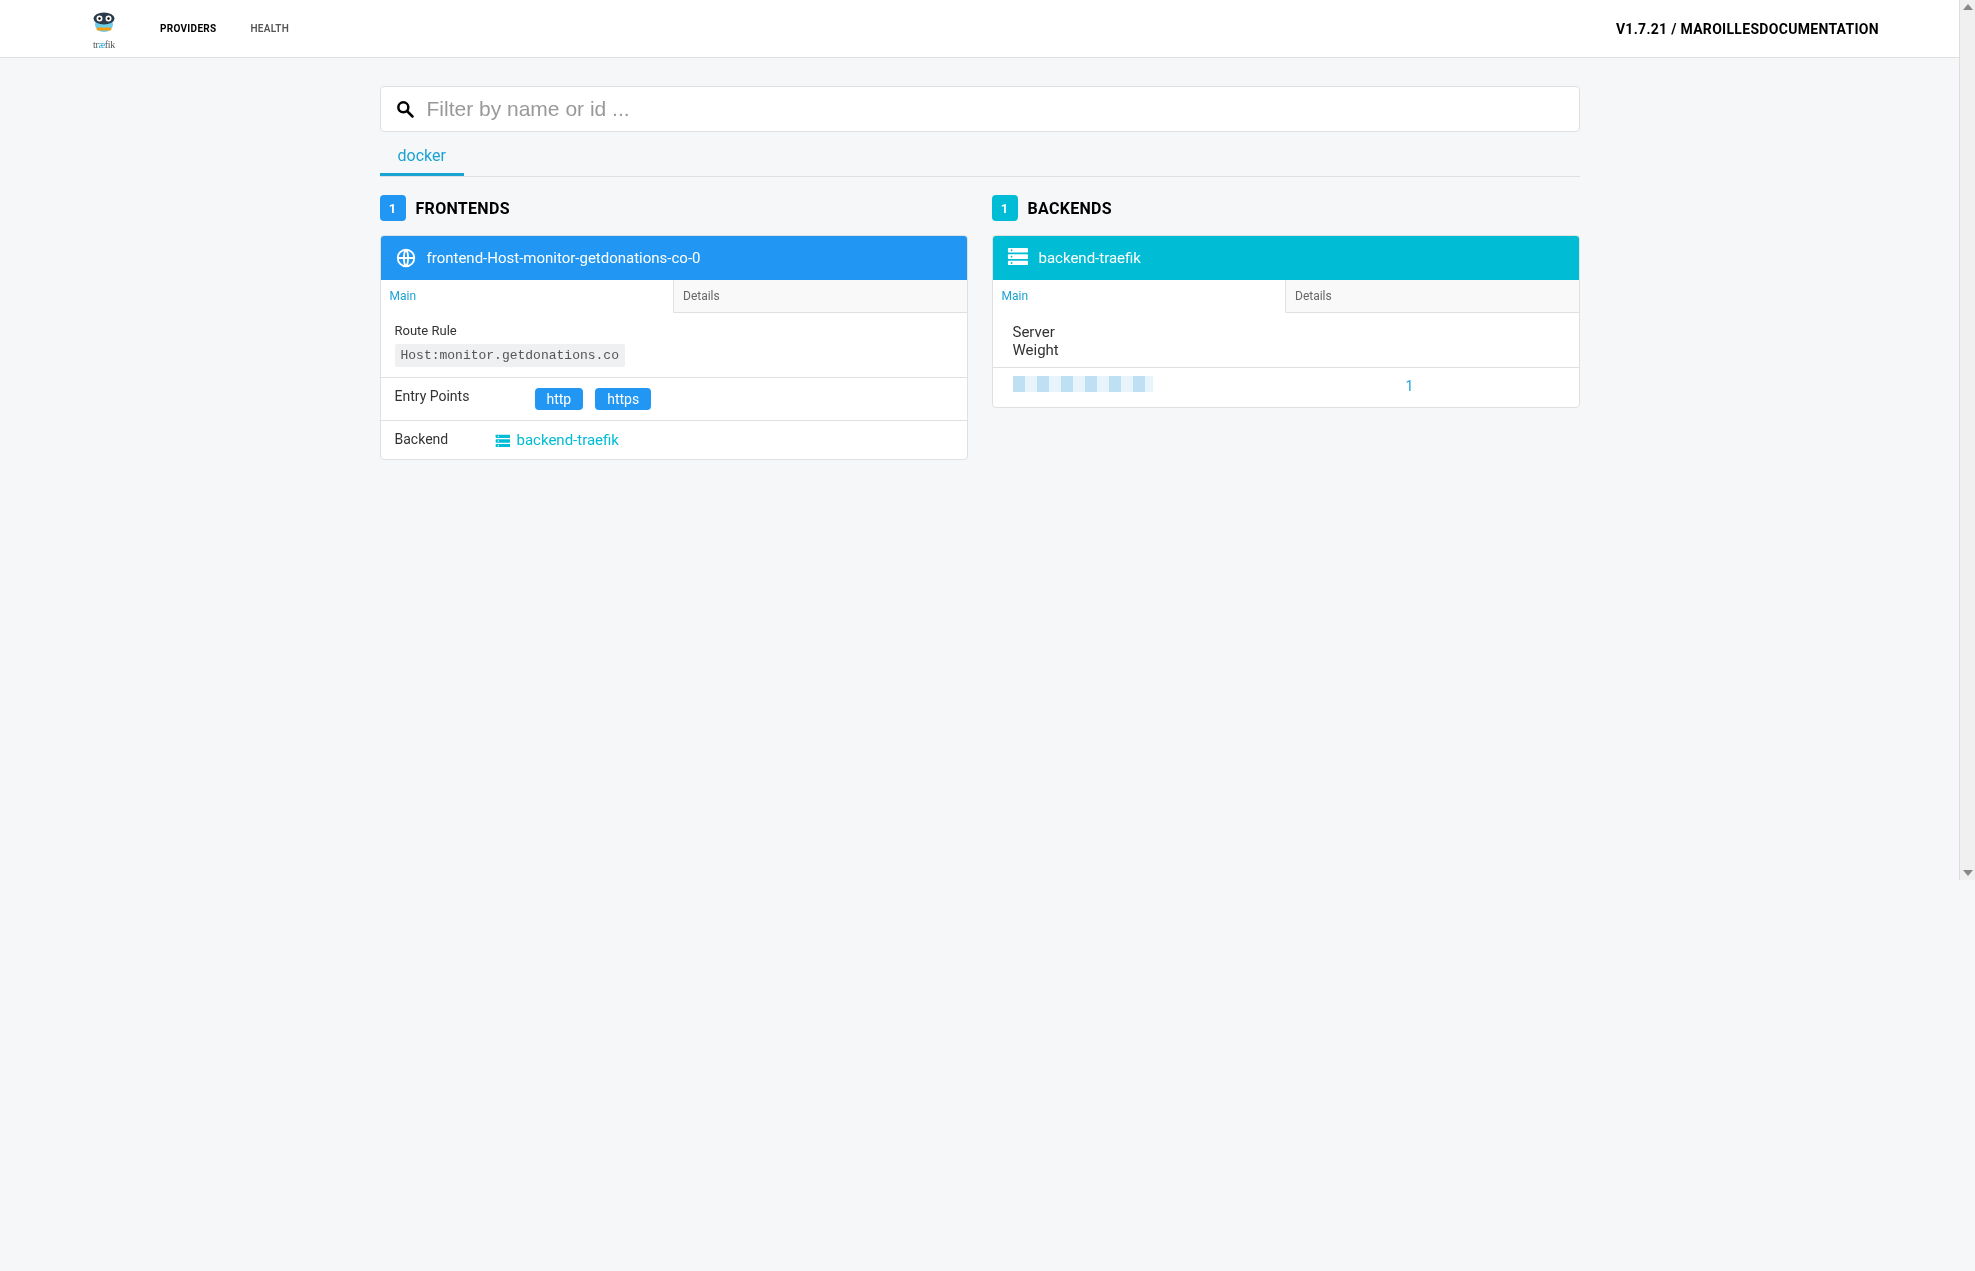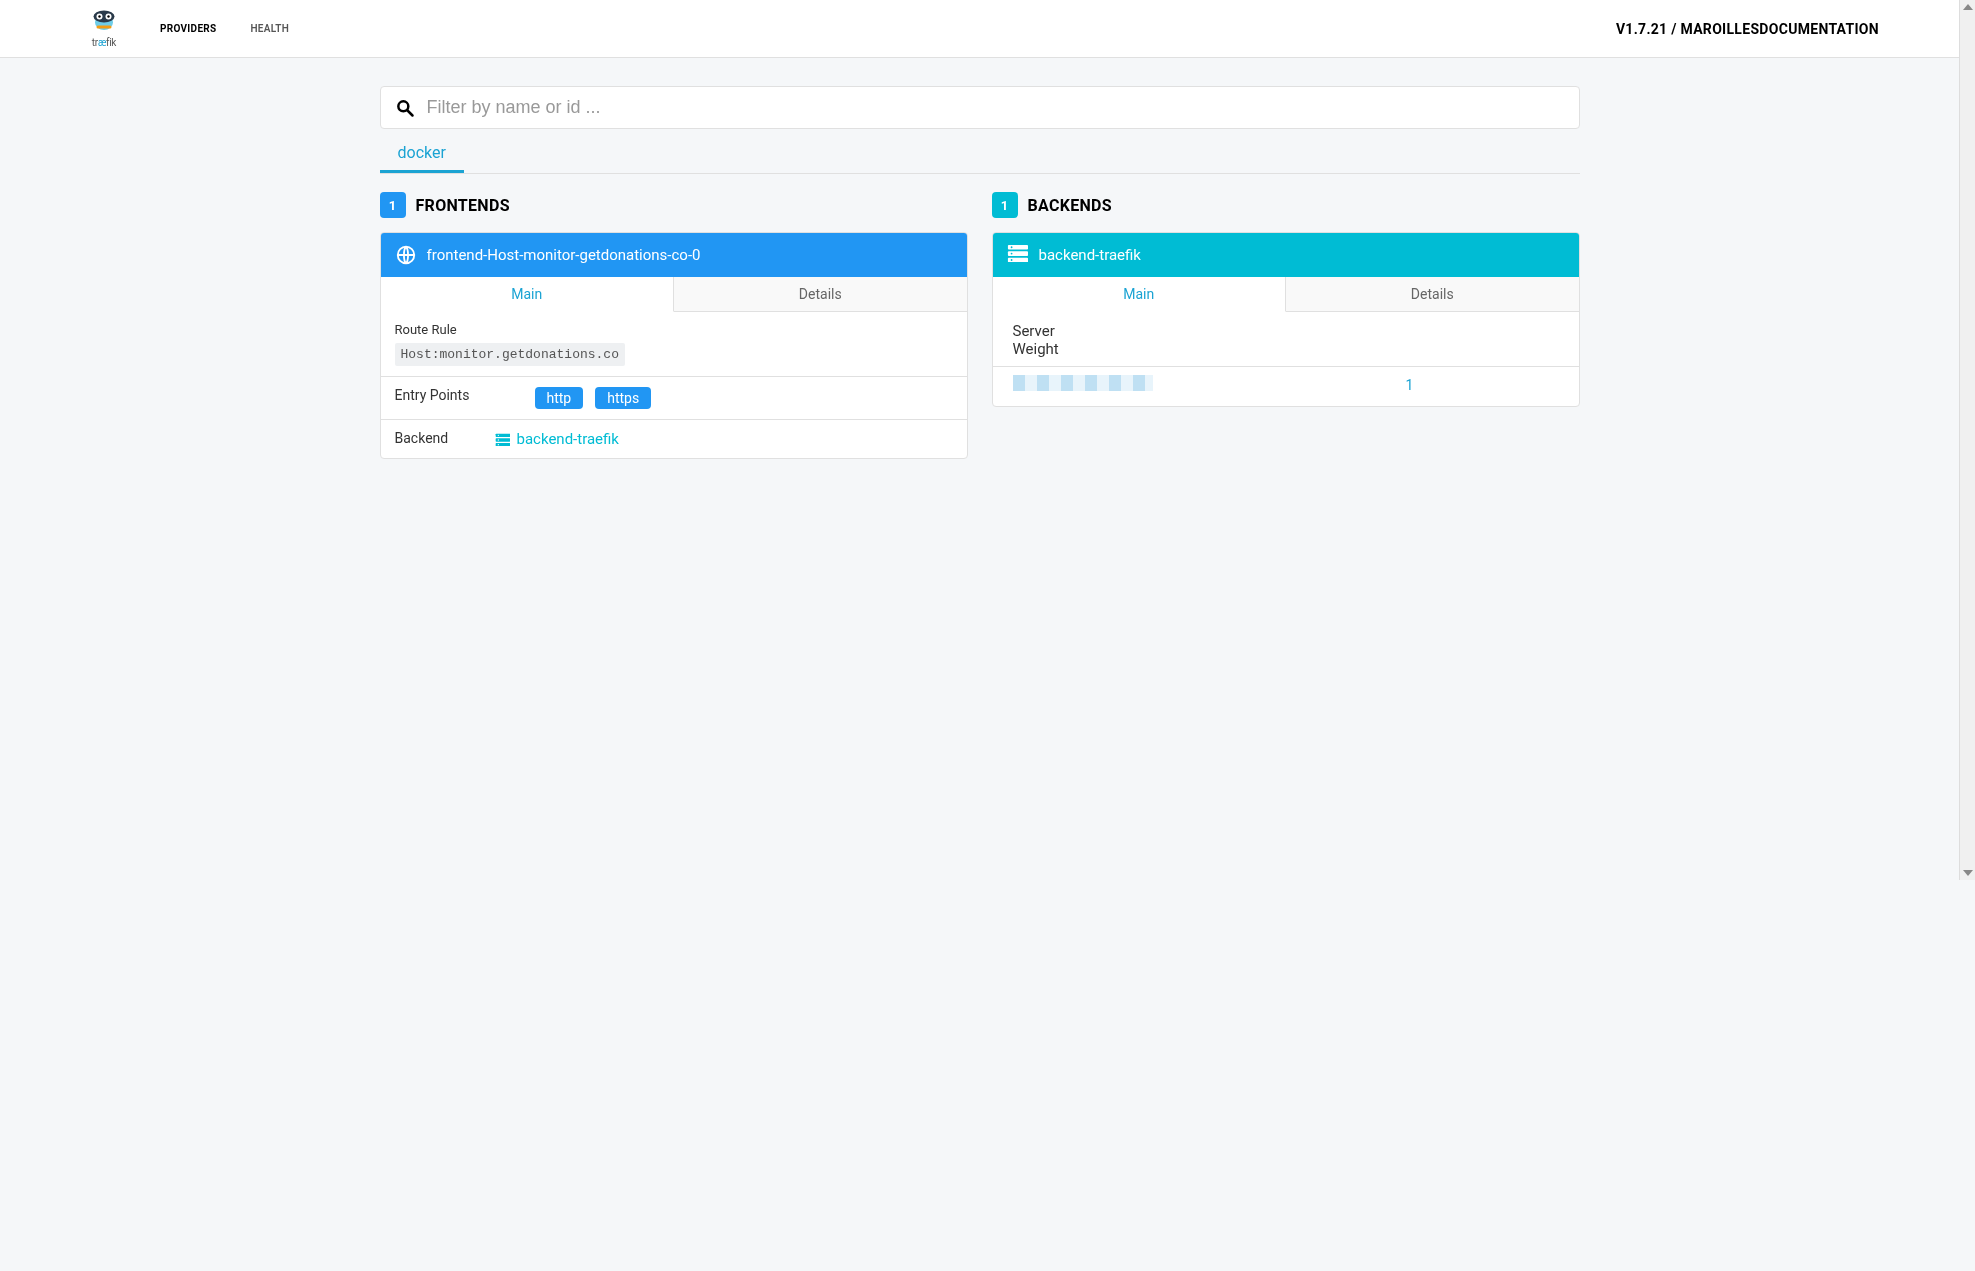--- a/index.html
+++ b/index.html
@@ -31,21 +31,22 @@
     }
     .logo {
       position: absolute;
       left: 85px;
       top: 6px;
       width: 38px;
       height: 46px;
       display: flex;
       flex-direction: column;
       align-items: center;
-      justify-content: flex-start;
+      justify-content: center;
+      font-family: Liberation Serif, serif;
     }
     .logo-icon {
       width: 30px;
       height: 30px;
       display: flex;
       align-items: center;
       justify-content: center;
     }
     .logo-text {
       font-size: 10px;
@@ -106,21 +107,21 @@
       margin-bottom: 0;
     }
     .search-icon {
       width: 20px;
       height: 20px;
       flex-shrink: 0;
     }
     .search-input {
       border: none;
       outline: none;
-      font-size: 18px;
+      font-size: 21px;
       flex: 1;
       color: #333;
       background: transparent;
     }
     .search-input::placeholder {
       color: #999;
     }
 
     
     .provider-tabs {
@@ -203,23 +204,23 @@
       flex-shrink: 0;
     }
 
     
     .card-tabs {
       display: flex;
       border-bottom: 1px solid #e0e0e0;
     }
     .card-tab {
       flex: 1;
-      text-align: center;
+      text-align: left;
       padding: 9px;
-      font-size: 14px;
+      font-size: 12px;
       cursor: pointer;
       color: #666;
       background: #f9f9f9;
       border-right: 1px solid #e0e0e0;
     }
     .card-tab:last-child {
       border-right: none;
     }
     .card-tab.active {
       color: #1ba3d3;

